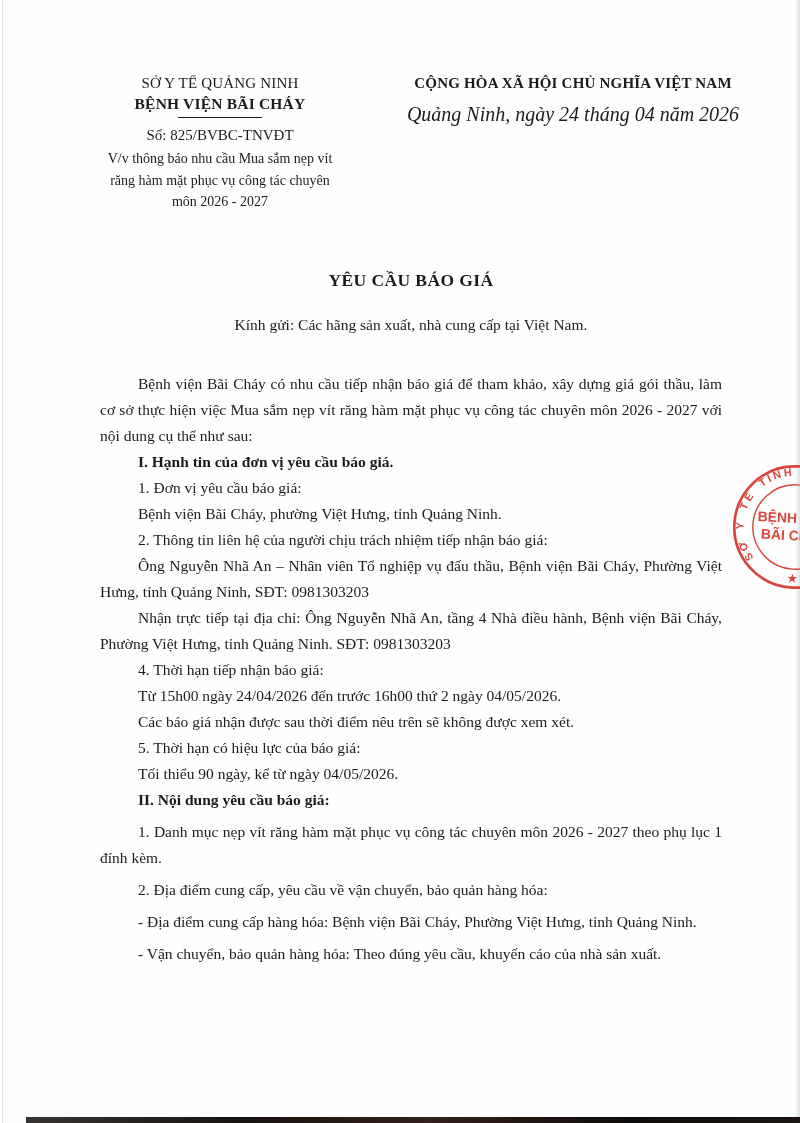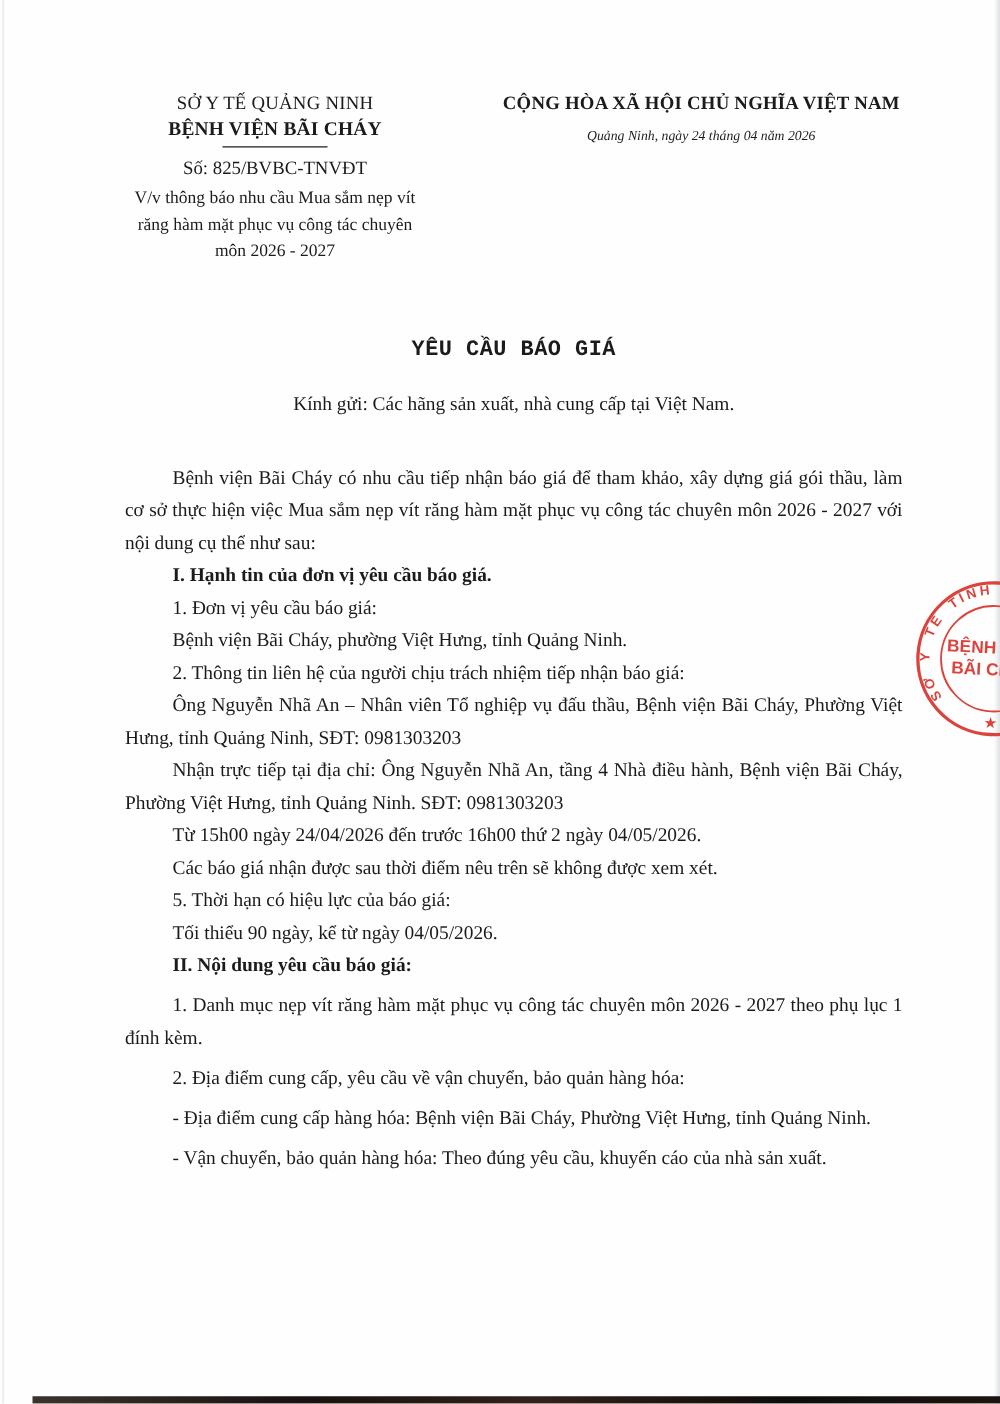--- a/index.html
+++ b/index.html
@@ -19,29 +19,29 @@
     background:linear-gradient(90deg,#3a3430,#17120f 28%,#33201a 52%,#0e0c0a 78%,#1c1511);}
 
   
   .hdr-left{position:absolute;left:95px;top:75px;width:250px;text-align:center;}
   .agency{font-size:15px;letter-spacing:.2px;}
   .org{font-size:15.5px;font-weight:bold;margin-top:3px;letter-spacing:.2px;}
   .org-rule{width:84px;border-bottom:1.6px solid #1d1d1d;margin:4px auto 9px;}
   .doc-number{font-size:15px;margin-bottom:4px;text-align:center;}
   .subject{font-size:14px;line-height:21.5px;width:234px;margin:0 auto;}
 
-  .hdr-right{position:absolute;left:362px;top:75px;width:398px;text-align:center;}
+  .hdr-right{position:absolute;left:374px;top:75px;width:398px;text-align:center;}
   .national{font-size:15px;font-weight:bold;letter-spacing:.2px;}
   .motto{display:inline-block;font-size:15.5px;font-weight:bold;
     border-bottom:1.6px solid #1d1d1d;padding:1px 3px 2px;margin-top:3px;}
-  .dateline{font-style:italic;font-size:11px;margin-top:11px;}
+  .dateline{font-style:italic;font-size:20px;margin-top:11px;}
 
   
   .content{position:absolute;left:100px;top:270px;width:622px;}
-  .doc-title{text-align:center;font-weight:bold;font-size:17.5px;letter-spacing:.4px;font-family:Liberation Mono, monospace;}
+  .doc-title{text-align:center;font-weight:bold;font-size:17.5px;letter-spacing:.4px;}
   .salutation{text-align:center;margin-top:25px;font-size:15.5px;}
   .paras{margin-top:37px;}
   .paras p{margin:0;font-size:15.5px;line-height:26px;text-align:justify;text-indent:38px;}
   .paras p.bold{font-weight:bold;}
   .paras p.gap{margin-top:6px;}
 
   
   .stamp{position:absolute;left:723px;top:455px;width:144px;height:144px;opacity:.93;}
   .stamp text{font-family:"Liberation Sans", sans-serif;}
 </style>
@@ -71,20 +71,21 @@
     <div class="doc-title">YÊU CẦU BÁO GIÁ</div>
     <div class="salutation">Kính gửi: Các hãng sản xuất, nhà cung cấp tại Việt Nam.</div>
     <div class="paras">
       <p>Bệnh viện Bãi Cháy có nhu cầu tiếp nhận báo giá để tham khảo, xây dựng giá gói thầu, làm cơ sở thực hiện việc Mua sắm nẹp vít răng hàm mặt phục vụ công tác chuyên môn 2026 - 2027 với nội dung cụ thể như sau:</p>
       <p class="bold">I. Hạnh tin của đơn vị yêu cầu báo giá.</p>
       <p>1. Đơn vị yêu cầu báo giá:</p>
       <p>Bệnh viện Bãi Cháy, phường Việt Hưng, tỉnh Quảng Ninh.</p>
       <p>2. Thông tin liên hệ của người chịu trách nhiệm tiếp nhận báo giá:</p>
       <p>Ông Nguyễn Nhã An – Nhân viên Tổ nghiệp vụ đấu thầu, Bệnh viện Bãi Cháy, Phường Việt Hưng, tỉnh Quảng Ninh, SĐT: 0981303203</p>
       <p>Nhận trực tiếp tại địa chỉ: Ông Nguyễn Nhã An, tầng 4 Nhà điều hành, Bệnh viện Bãi Cháy, Phường Việt Hưng, tỉnh Quảng Ninh. SĐT: 0981303203</p>
+      <p>4. Thời hạn tiếp nhận báo giá:</p>
       <p>Từ 15h00 ngày 24/04/2026 đến trước 16h00 thứ 2 ngày 04/05/2026.</p>
       <p>Các báo giá nhận được sau thời điểm nêu trên sẽ không được xem xét.</p>
       <p>5. Thời hạn có hiệu lực của báo giá:</p>
       <p>Tối thiểu 90 ngày, kể từ ngày 04/05/2026.</p>
       <p class="bold">II. Nội dung yêu cầu báo giá:</p>
       <p class="gap">1. Danh mục nẹp vít răng hàm mặt phục vụ công tác chuyên môn 2026 - 2027 theo phụ lục 1 đính kèm.</p>
       <p class="gap">2. Địa điểm cung cấp, yêu cầu về vận chuyển, bảo quản hàng hóa:</p>
       <p class="gap">- Địa điểm cung cấp hàng hóa: Bệnh viện Bãi Cháy, Phường Việt Hưng, tỉnh Quảng Ninh.</p>
       <p class="gap">- Vận chuyển, bảo quản hàng hóa: Theo đúng yêu cầu, khuyến cáo của nhà sản xuất.</p>
     </div>

